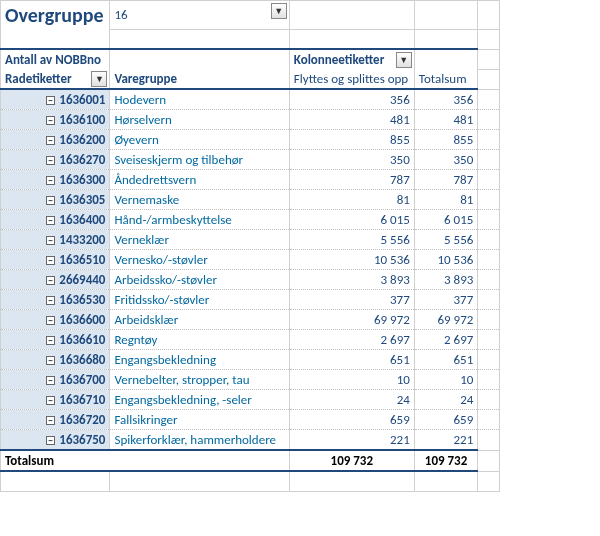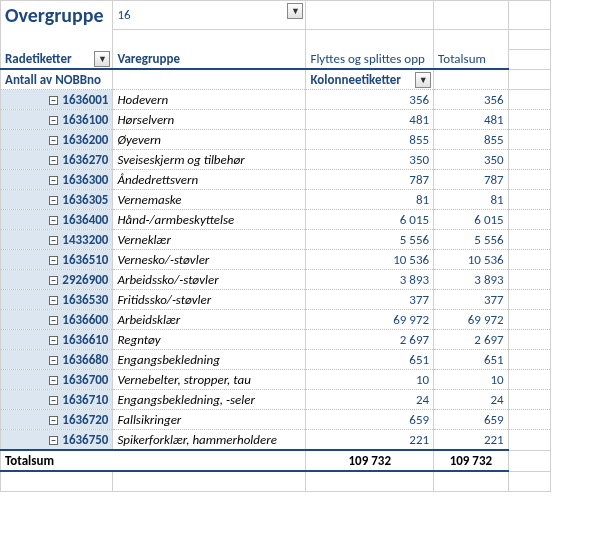--- a/index.html
+++ b/index.html
@@ -4,21 +4,21 @@
 <style>
   * { box-sizing: border-box; }
   body {
     margin: 0;
     font-family: Calibri, Arial, sans-serif;
     font-size: 13px;
     background: #fff;
     color: #1f497d;
   }
   .sheet {
-    width: 551px;
+    width: 500px;
     height: 536px;
     position: relative;
   }
   .grid {
     border-collapse: collapse;
     table-layout: fixed;
   }
   .grid td, .grid th {
     border: 1px solid #d0d0d0;
     padding: 2px 4px;
@@ -106,21 +106,21 @@
     font-size: 10px;
     text-align: center;
     color: #333;
     margin-right: 4px;
     vertical-align: middle;
   }
   .data-row td {
     border-top: 1px dotted #bfbfbf;
     border-bottom: 1px dotted #bfbfbf;
   }
-  .data-row td.c-text { color: #000000; font-style: italic; }
+  .data-row td.c-text { color: #0369a1; }
   .data-row td.c-num, .data-row td.c-tot { color: #1f497d; }
   .grand td {
     font-weight: bold;
     border-top: 2px solid #1f497d;
     border-bottom: 2px solid #1f497d;
     color: #000;
   }
   .grand td.c-num, .grand td.c-tot { color: #000; text-align: center; }
   .no-border { border: 1px solid #d0d0d0 !important; }
   tbody#pivot-body tr.data-row td.row-code { background: #dce6f1; }
@@ -152,41 +152,41 @@
 
   <tr class="spacer-row">
     <td></td>
           <td></td>
           <td></td>
           <td></td>
           <td></td>
   </tr>
 
   <tr class="pivot-head">
+    <td style="border-bottom:none;">Antall av NOBBno</td>
+    <td style="border-bottom:none;"></td>
+    <td class="filter-cell" style="border-bottom:none;">
+      <span>Kolonneetiketter</span>
+      <span class="drop-btn">▼</span>
+    </td>
+    <td style="border-bottom:none;"></td>
+    <td class="no-border" style="border:1px solid #d0d0d0 !important;"></td>
+  </tr>
+
+  <tr class="pivot-head">
     <td class="filter-cell" style="border-top:none;">
       <span>Radetiketter</span>
       <span class="drop-btn">▼</span>
     </td>
     <td style="border-top:none;">Varegruppe</td>
     <td class="c-num sub" style="border-top:none;text-align:left;">Flyttes og splittes opp</td>
     <td class="c-tot sub" style="border-top:none;text-align:left;">Totalsum</td>
     <td class="no-border" style="border:1px solid #d0d0d0 !important;"></td>
   </tr>
 
-  <tr class="pivot-head">
-    <td style="border-bottom:none;">Antall av NOBBno</td>
-    <td style="border-bottom:none;"></td>
-    <td class="filter-cell" style="border-bottom:none;">
-      <span>Kolonneetiketter</span>
-      <span class="drop-btn">▼</span>
-    </td>
-    <td style="border-bottom:none;"></td>
-    <td class="no-border" style="border:1px solid #d0d0d0 !important;"></td>
-  </tr>
-
   </tbody>
       <tbody id="pivot-body">
         <tr class="data-row">
           <td class="row-code"><span class="collapse">−</span><span>1636001</span></td>
           <td class="c-text">Hodevern</td>
           <td class="c-num">356</td>
           <td class="c-tot">356</td>
           <td></td>
         </tr>
         <tr class="data-row">
@@ -239,21 +239,21 @@
           <td></td>
         </tr>
         <tr class="data-row">
           <td class="row-code"><span class="collapse">−</span><span>1636510</span></td>
           <td class="c-text">Vernesko/-støvler</td>
           <td class="c-num">10 536</td>
           <td class="c-tot">10 536</td>
           <td></td>
         </tr>
         <tr class="data-row">
-          <td class="row-code"><span class="collapse">−</span><span>2926900</span></td>
+          <td class="row-code"><span class="collapse">−</span><span>2669440</span></td>
           <td class="c-text">Arbeidssko/-støvler</td>
           <td class="c-num">3 893</td>
           <td class="c-tot">3 893</td>
           <td></td>
         </tr>
         <tr class="data-row">
           <td class="row-code"><span class="collapse">−</span><span>1636530</span></td>
           <td class="c-text">Fritidssko/-støvler</td>
           <td class="c-num">377</td>
           <td class="c-tot">377</td>

